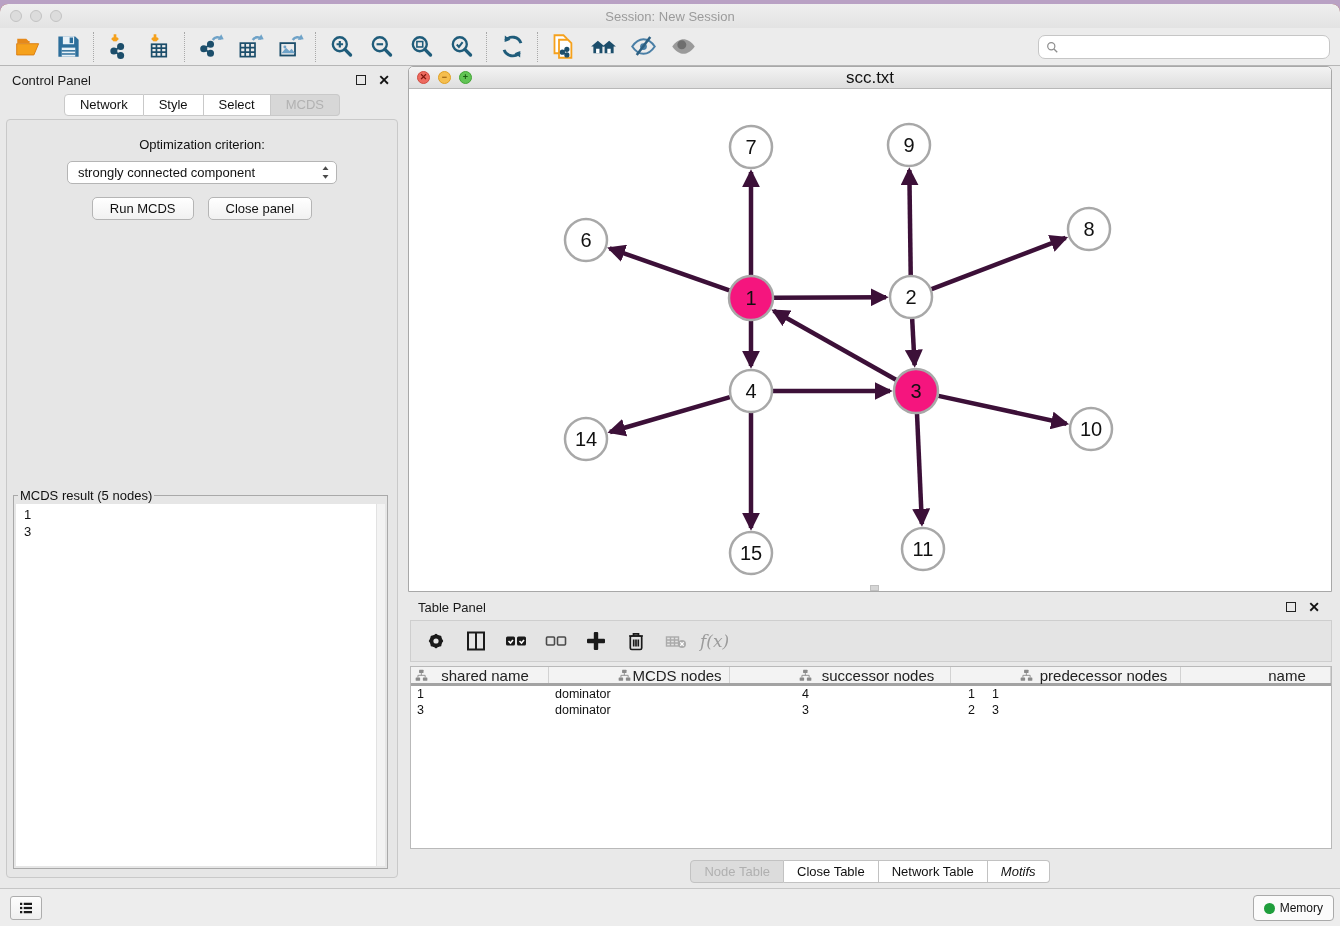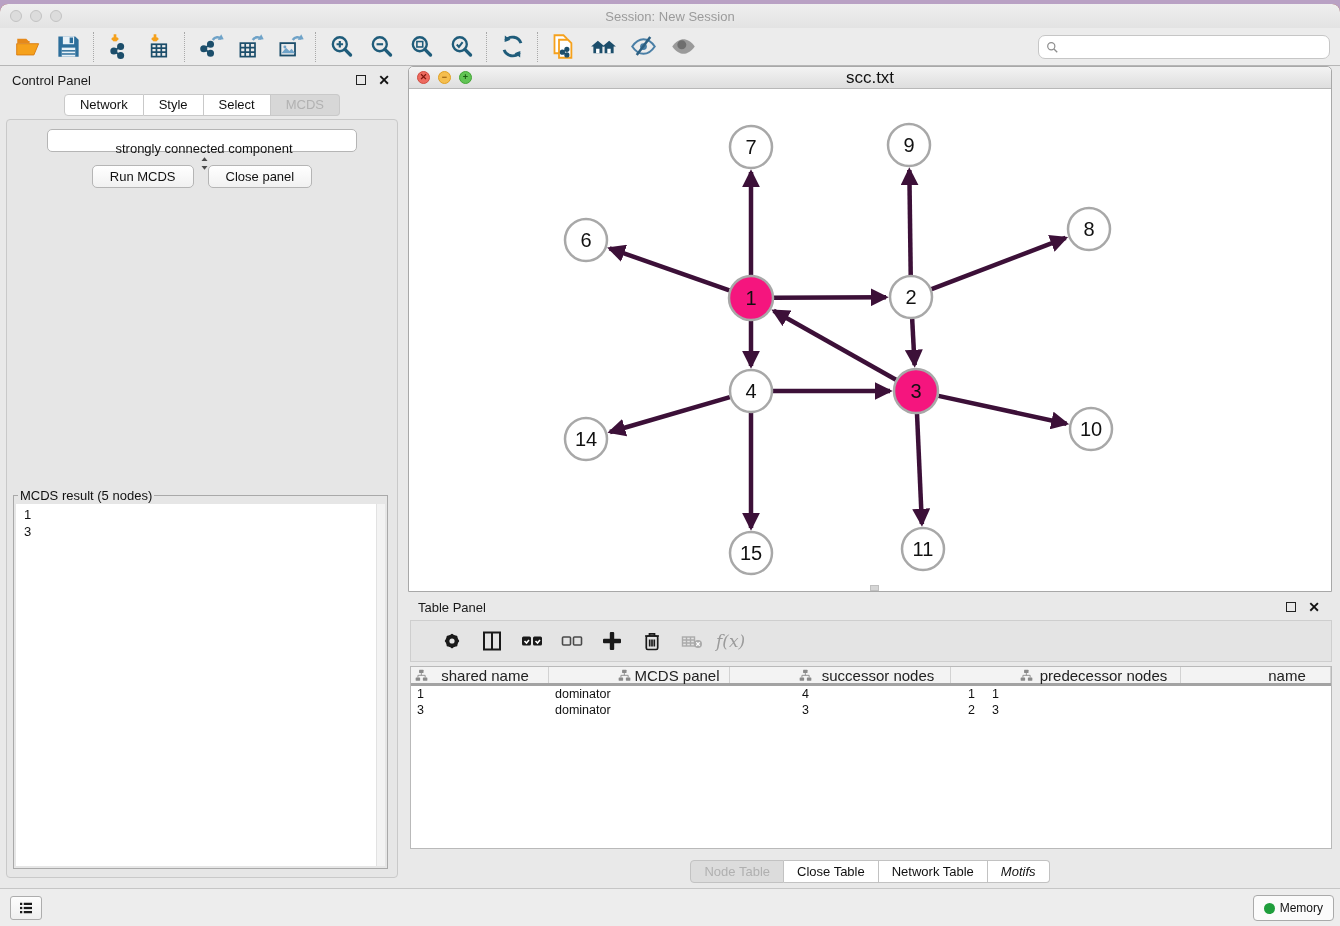--- a/index.html
+++ b/index.html
@@ -40,23 +40,23 @@
   .close-x { font-size:14px; font-weight:bold; color:#111; line-height:1; }
   .cp-tabs { display:flex; justify-content:center; height:22px; }
   .cp-tab { font-size:13px; padding:2px 15px; background:#fff; border:1px solid #c9c9c9; border-left:none;
             color:#111; cursor:pointer; line-height:16px; }
   .cp-tab:first-child { border-radius:4px 0 0 4px; border-left:1px solid #c9c9c9; }
   .cp-tab:last-child { border-radius:0 4px 4px 0; }
   .cp-tab.active { background:#d7d7d7; color:#b2b2b2; }
   .cp-body { position:absolute; left:6px; right:6px; top:53px; bottom:10px; background:#e6e6e6;
              border:1px solid #c9c9c9; border-radius:4px; }
   .opt-label { text-align:center; margin-top:17px; font-size:13px; color:#111; }
-  .dropdown { margin:9px auto 0; width:310px; height:23px; background:#fff; border:1px solid #b5b5b5;
-              border-radius:5px; display:flex; align-items:center; font-size:13px; padding:11px 6px 0 10px;
-              justify-content:space-between; cursor:pointer; color:#111;flex-direction:column; }
+  .dropdown { margin:9px auto 0; width:270px; height:23px; background:#fff; border:1px solid #b5b5b5;
+              border-radius:5px; display:flex; align-items:center; font-size:13px; padding:0 6px 0 10px;
+              justify-content:space-between; cursor:pointer; color:#111; }
   .dropdown svg { width:9px; height:15px; flex:none; }
   .btn-row { display:flex; justify-content:center; gap:14px; margin-top:13px; }
   .btn { height:23px; padding:0 17px; font-size:13px; color:#111; background:linear-gradient(#ffffff,#f1f1f1);
          border:1px solid #b5b5b5; border-radius:5px; cursor:pointer; font-family:inherit; }
   fieldset.result { position:absolute; left:6px; right:9px; top:368px; bottom:8px; border:1px solid #a9a9a9;
                     padding:1px 2px 2px 2px; background:#e6e6e6; }
   fieldset.result legend { font-size:13px; color:#111; padding:0 2px; margin-left:2px; }
   .result-text { width:100%; height:100%; background:#fff; font-size:13px; color:#111;
                  padding:2px 0 0 8px; position:relative; }
   .result-text .line { line-height:17px; }
@@ -76,21 +76,21 @@
   .nw-zoom  { background:#61c454; border:1px solid #43a436; color:#1b5e13; }
   .nw-title { font-size:17px; color:#111; }
   .canvas { flex:1; position:relative; background:#fff; overflow:hidden; }
   .resize-handle { position:absolute; left:50%; bottom:0; width:9px; height:6px; background:#d6d6d6; border:1px solid #c0c0c0; }
 
   
   .table-panel { flex:1; position:relative; background:#e9e9e9; padding-top:3px; }
   .tp-header { height:24px; display:flex; align-items:center; padding:0 12px 0 10px; font-size:13px; color:#1a1a1a; }
   .tp-header .spacer { flex:1; }
   .tp-toolbar { height:42px; margin:1px 0 0 2px; background:#e4e4e4; border:1px solid #cecece;
-                display:flex; align-items:center; gap:6px; padding:0 24px; }
+                display:flex; align-items:center; gap:6px; padding:0 8px; }
   .tp-tool { width:34px; height:32px; display:flex; align-items:center; justify-content:center;
              background:none; border:none; cursor:pointer; }
   .tp-tool svg { width:24px; height:24px; }
   .tp-tool.wide svg { width:36px; }
   .tp-table { margin:4px 0 0 2px; height:183px; background:#fff; border:1px solid #b9b9b9; overflow:hidden; }
   .tp-thead { display:flex; height:19px; background:#f3f3f3; border-bottom:3px solid #a3a3a3; font-size:15px; color:#222;justify-content:space-between; }
   .th { display:flex; align-items:center; border-right:1px solid #d2d2d2; padding-left:4px; }
   .th svg { width:13px; height:13px; flex:none; }
   .th .lbl { flex:1; text-align:center; padding-right:6px; }
   .tp-row { display:flex; height:16px; font-size:12.5px; color:#111; align-items:center; }
@@ -304,20 +304,21 @@
           <span class="float-icon"></span>
           <span class="close-x">✕</span>
         </div>
         <div class="cp-tabs" id="cp-tabs">
             <span class="cp-tab">Network</span>
             <span class="cp-tab">Style</span>
             <span class="cp-tab">Select</span>
             <span class="cp-tab active">MCDS</span>
           </div>
         <div class="cp-body">
+          <div class="opt-label">Optimization criterion:</div>
           <div class="dropdown">
             <span>strongly connected component</span>
             <svg viewBox="0 0 10 17">
               <path d="M5 1.5l3.4 4.2H1.6z" fill="#4a4a4a"></path>
               <path d="M5 15.5l-3.4-4.2h6.8z" fill="#4a4a4a"></path>
             </svg>
           </div>
           <div class="btn-row">
             <button class="btn">Run MCDS</button>
             <button class="btn">Close panel</button>
@@ -506,21 +507,21 @@
                 </div>
                 <div class="th" style="width: 116px;">
                   <svg viewBox="0 0 16 16">
                     <g fill="#8a8a8a">
                       <rect x="5" y="1" width="5.5" height="4" rx=".6"></rect>
                       <rect x="0.8" y="10.5" width="5.5" height="4" rx=".6"></rect>
                       <rect x="9.7" y="10.5" width="5.5" height="4" rx=".6"></rect>
                     </g>
                     <path d="M7.8 5v2.8M3.6 10.5V7.8h8.9v2.7" stroke="#8a8a8a" fill="none" stroke-width="1.1"></path>
                   </svg>
-                  <span class="lbl">MCDS panel</span>
+                  <span class="lbl">MCDS nodes</span>
                 </div>
                 <div class="th" style="width: 156px;">
                   <svg viewBox="0 0 16 16">
                     <g fill="#8a8a8a">
                       <rect x="5" y="1" width="5.5" height="4" rx=".6"></rect>
                       <rect x="0.8" y="10.5" width="5.5" height="4" rx=".6"></rect>
                       <rect x="9.7" y="10.5" width="5.5" height="4" rx=".6"></rect>
                     </g>
                     <path d="M7.8 5v2.8M3.6 10.5V7.8h8.9v2.7" stroke="#8a8a8a" fill="none" stroke-width="1.1"></path>
                   </svg>

